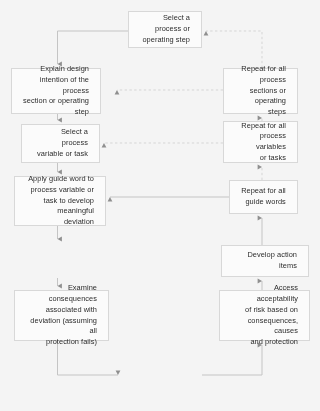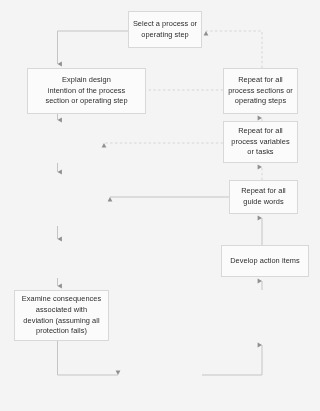--- a/index.html
+++ b/index.html
@@ -24,25 +24,25 @@
     pointer-events: none;
   }
   .node {
     position: absolute;
     box-sizing: border-box;
     background: #fbfbfb;
     border: 1px solid #d8d8d8;
     display: flex;
     align-items: center;
     justify-content: center;
-    text-align: center;
+    text-align: right;
     color: #2c2c2c;
     font-size: 7.4px;
     line-height: 1.45;
-    padding: 2px 1px;
+    padding: 2px 11px;
     letter-spacing: 0.05px;
   }
   .node span {
     display: block;
     white-space: pre-line;
   }
 </style>
 </head>
 <body>
 
@@ -98,52 +98,68 @@
       <path d="M262,68 L262,31 L206,31" marker-end="url(#arrow-left)"></path>
 
     </g>
   </svg>
 
   <div class="node" style="left:128px; top:11px; width:74px; height:37px;">
     <span>Select a process or
 operating step</span>
   </div>
 
-  <div class="node" style="left:11px; top:68px; width:119px; height:46px;margin-left:16px;">
+  <div class="node" style="left:11px; top:68px; width:90px; height:46px;">
     <span>Explain design
 intention of the process
 section or operating step</span>
   </div>
 
   <div class="node" style="left:223px; top:68px; width:75px; height:46px;">
     <span>Repeat for all
 process sections or
 operating steps</span>
   </div>
 
+  <div class="node" style="left:21px; top:124px; width:79px; height:39px;">
+    <span>Select a process
+variable or task</span>
+  </div>
 
   <div class="node" style="left:223px; top:121px; width:75px; height:42px;">
     <span>Repeat for all
 process variables
 or tasks</span>
   </div>
 
+  <div class="node" style="left:14px; top:176px; width:92px; height:50px;">
+    <span>Apply guide word to
+process variable or
+task to develop
+meaningful deviation</span>
+  </div>
 
   <div class="node" style="left:229px; top:180px; width:69px; height:34px;">
     <span>Repeat for all
 guide words</span>
   </div>
 
 
   <div class="node" style="left:221px; top:245px; width:88px; height:32px;">
     <span>Develop action items</span>
   </div>
 
   <div class="node" style="left:14px; top:290px; width:95px; height:51px;">
     <span>Examine consequences
 associated with
 deviation (assuming all
 protection fails)</span>
   </div>
 
+  <div class="node" style="left:219px; top:290px; width:91px; height:51px;">
+    <span>Access acceptability
+of risk based on
+consequences, causes
+and protection</span>
+  </div>
 
 
 </div>
 
 </body></html>

